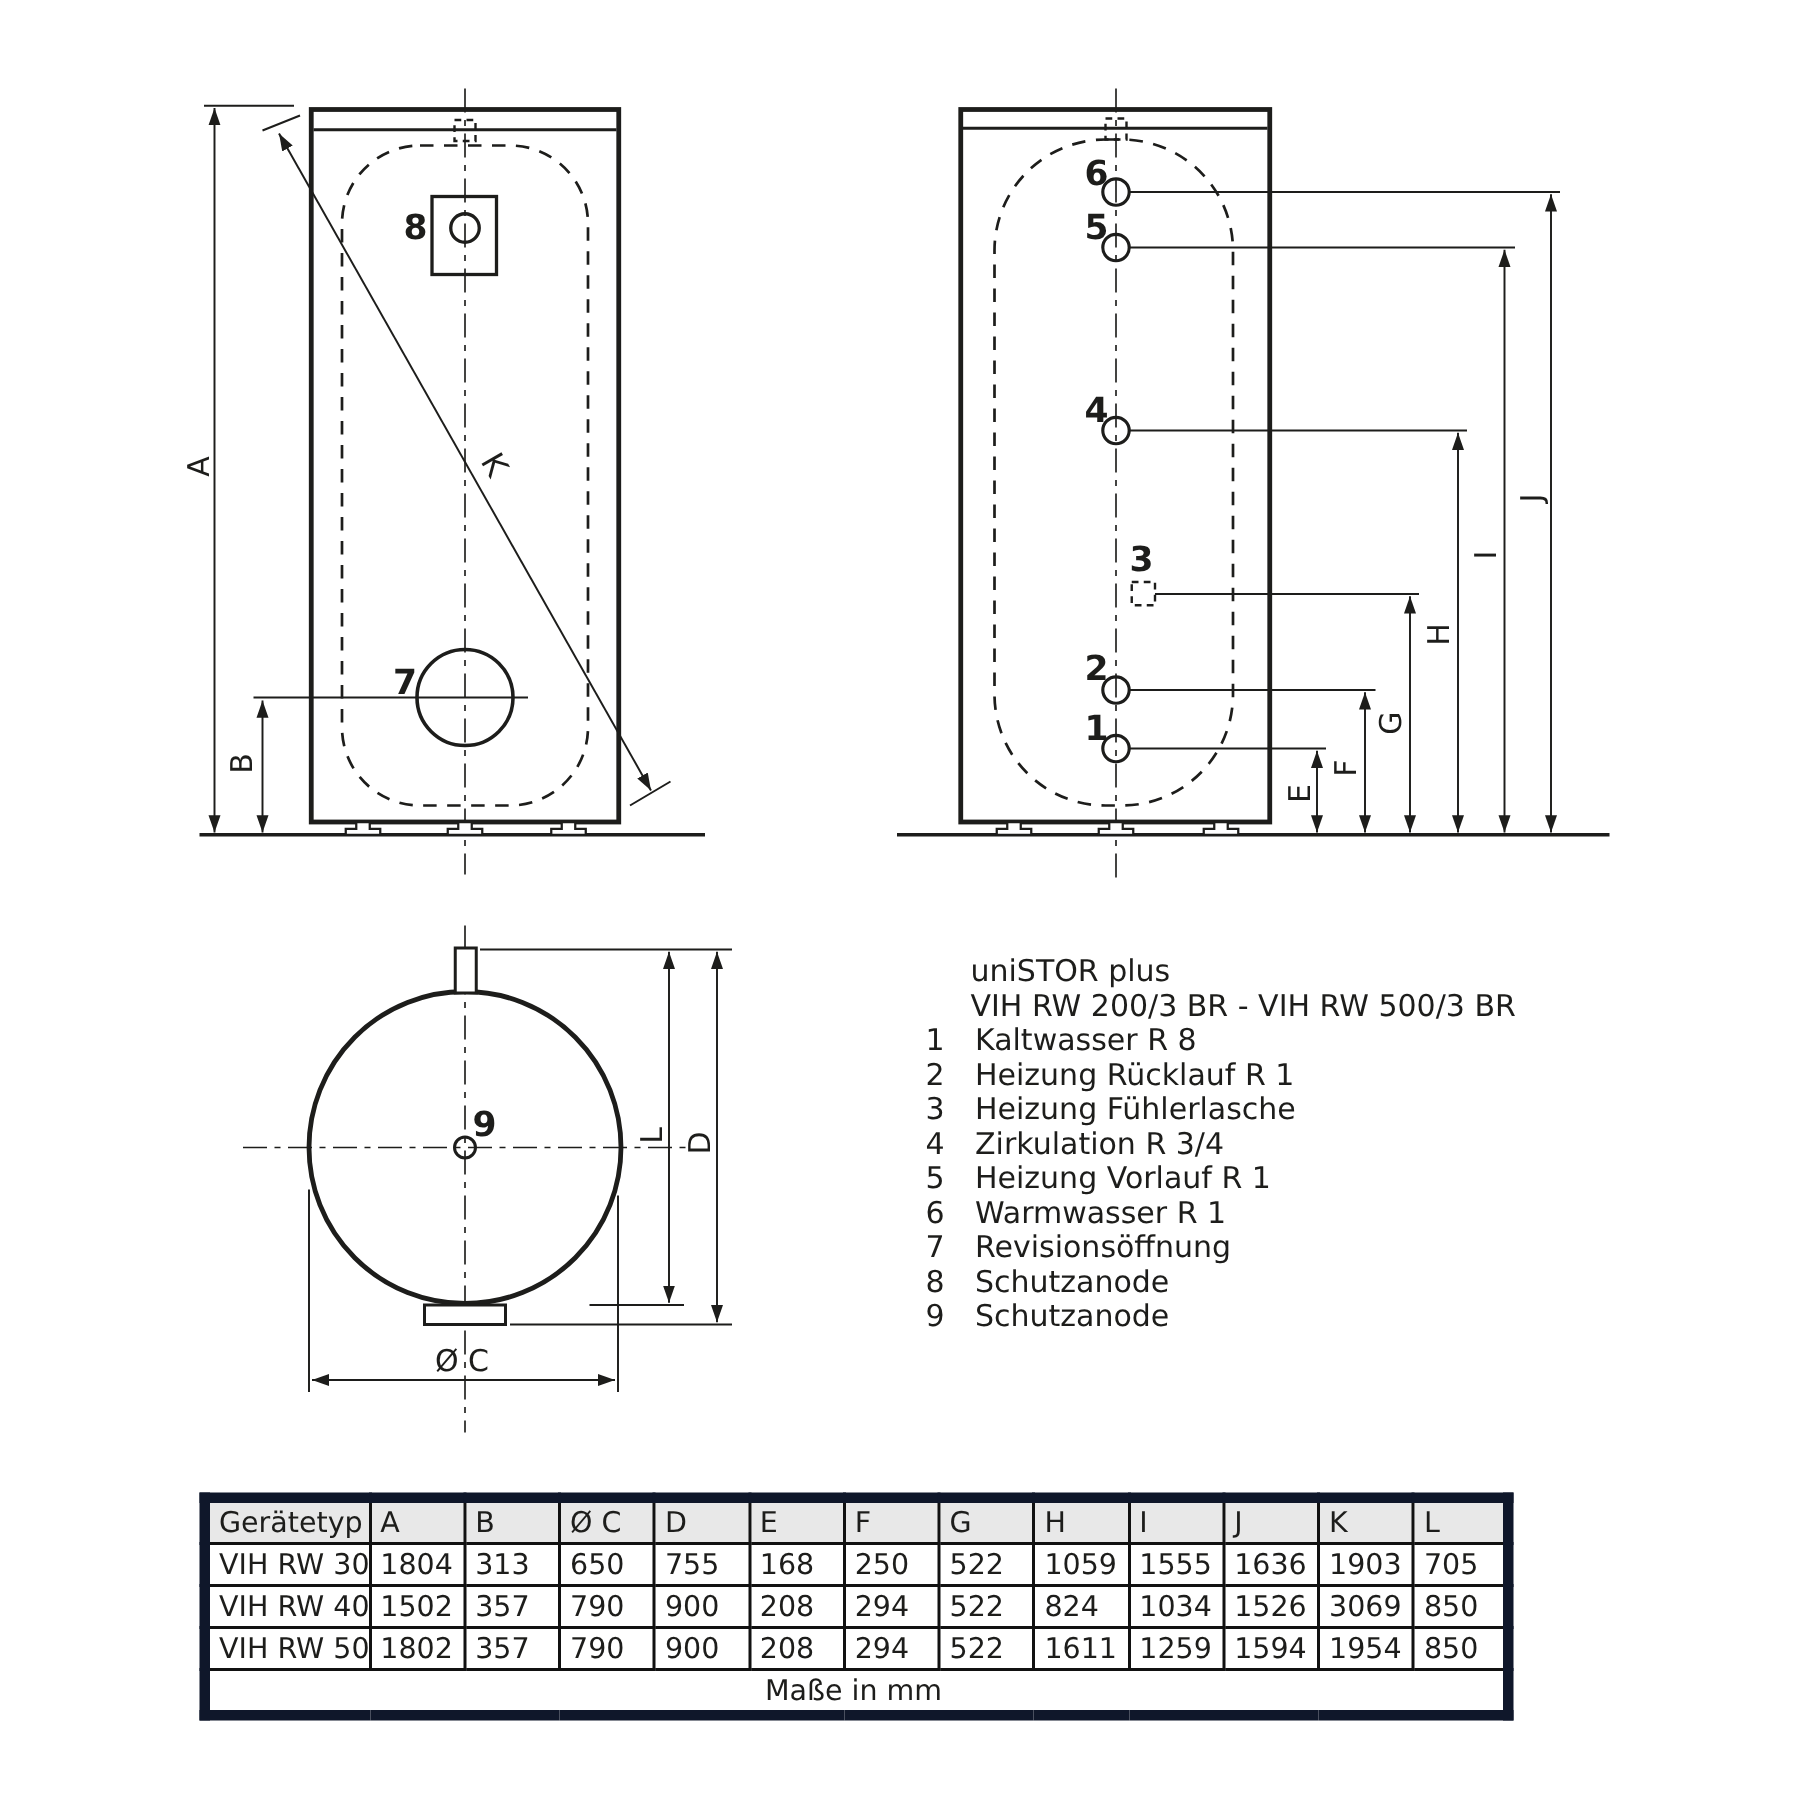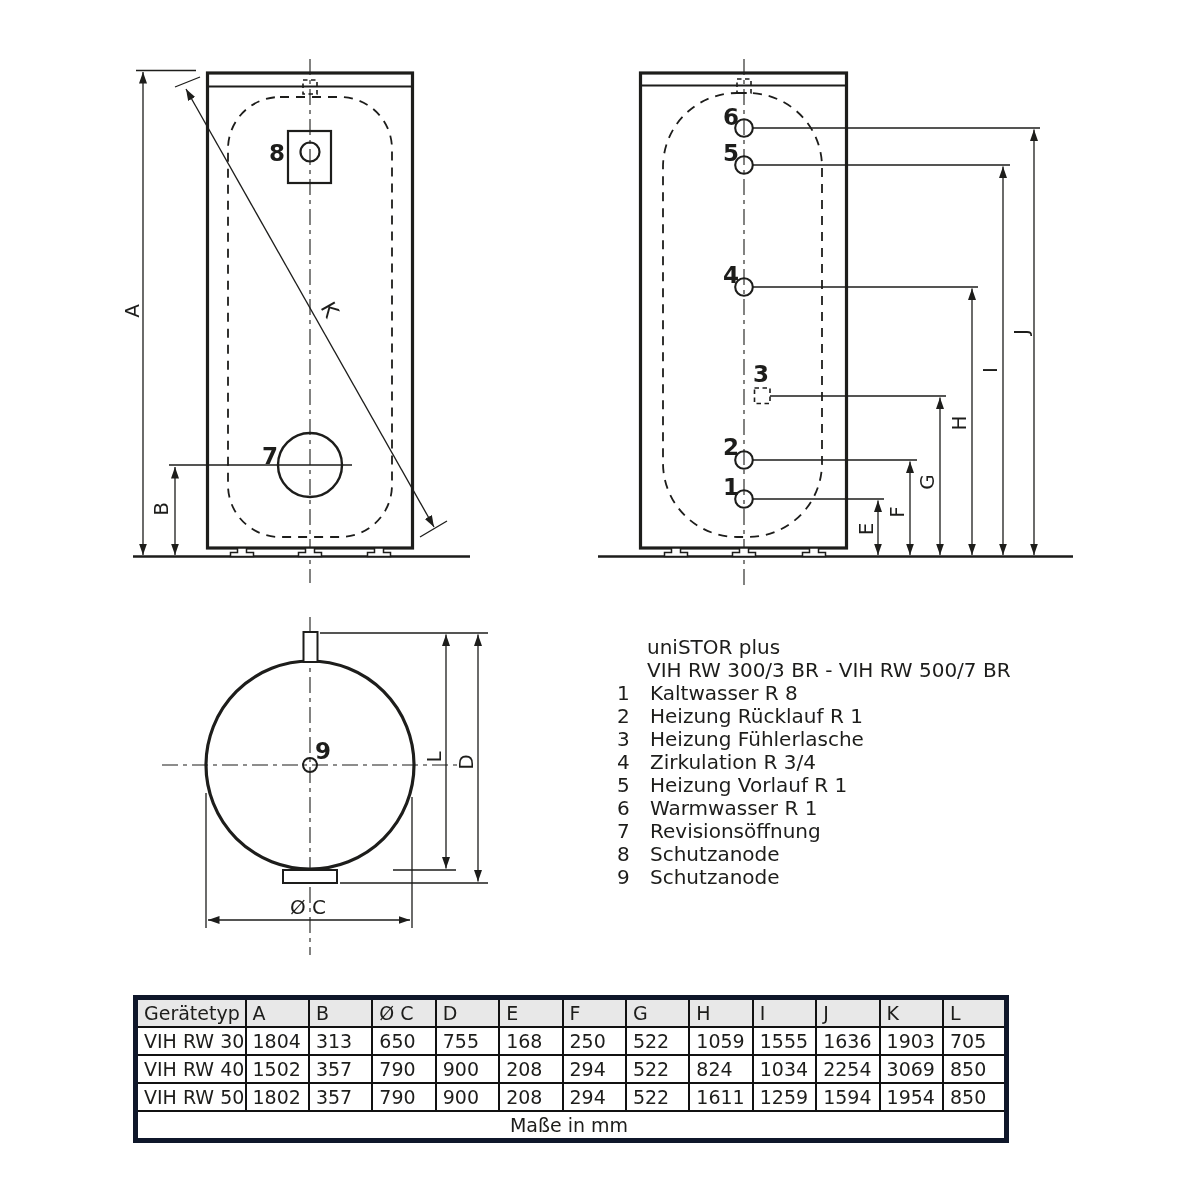--- a/index.html
+++ b/index.html
@@ -17,21 +17,21 @@
   .lg-item{display:flex;margin-top:0;}
   .lg-item .n{width:33px;padding-left:7px;flex:0 0 33px;}
   
   #tablewrap{position:absolute;left:133px;top:995px;}
   table{border-collapse:collapse;table-layout:fixed;width:876px;
         font-size:19px;color:#1d1d1b;}
   col.c0{width:110px;}
   td{border:2px solid #111;height:26px;padding:0 0 0 6px;text-align:left;
      vertical-align:middle;overflow:hidden;white-space:nowrap;}
   tr.head td{background:#e8e8e8;}
-  table{border:5px solid #0f172a;}
+  table{border:7px solid #0f172a;}
   tr.foot td{text-align:center;padding-right:10px;}
 </style>
 </head>
 <body>
 
 <div id="stage">
 
 <svg width="1200" height="1200" viewBox="0 0 1200 1200">
   <defs>
     <marker id="ah" markerWidth="13" markerHeight="10" refX="11.5" refY="4.5" orient="auto-start-reverse" markerUnits="userSpaceOnUse">
@@ -155,21 +155,21 @@
 <span class="lbl rot" style="left:990px;top:370px">I</span>
 <span class="lbl rot" style="left:1021px;top:332px">J</span>
 
 <span class="lbl num" style="left:323px;top:751px">9</span>
 <span class="lbl rot" style="left:434px;top:757px">L</span>
 <span class="lbl rot" style="left:466px;top:762px">D</span>
 <span class="lbl" style="left:308px;top:907px">Ø C</span>
 
 <div id="legend">
   <div class="lg-title">uniSTOR plus</div>
-  <div class="lg-title">VIH RW 300/3 BR - VIH RW 500/7 BR</div>
+  <div class="lg-title">VIH RW 200/3 BR - VIH RW 500/3 BR</div>
   <div class="lg-item">
         <span class="n">1</span>
         <span>Kaltwasser R 8</span>
       </div>
   <div class="lg-item">
         <span class="n">2</span>
         <span>Heizung Rücklauf R 1</span>
       </div>
   <div class="lg-item">
         <span class="n">3</span>
@@ -253,21 +253,21 @@
       <td>VIH RW 400</td>
       <td>1502</td>
       <td>357</td>
       <td>790</td>
       <td>900</td>
       <td>208</td>
       <td>294</td>
       <td>522</td>
       <td>824</td>
       <td>1034</td>
-      <td>2254</td>
+      <td>1526</td>
       <td>3069</td>
       <td>850</td>
     </tr>
     <tr>
       <td>VIH RW 500</td>
       <td>1802</td>
       <td>357</td>
       <td>790</td>
       <td>900</td>
       <td>208</td>

